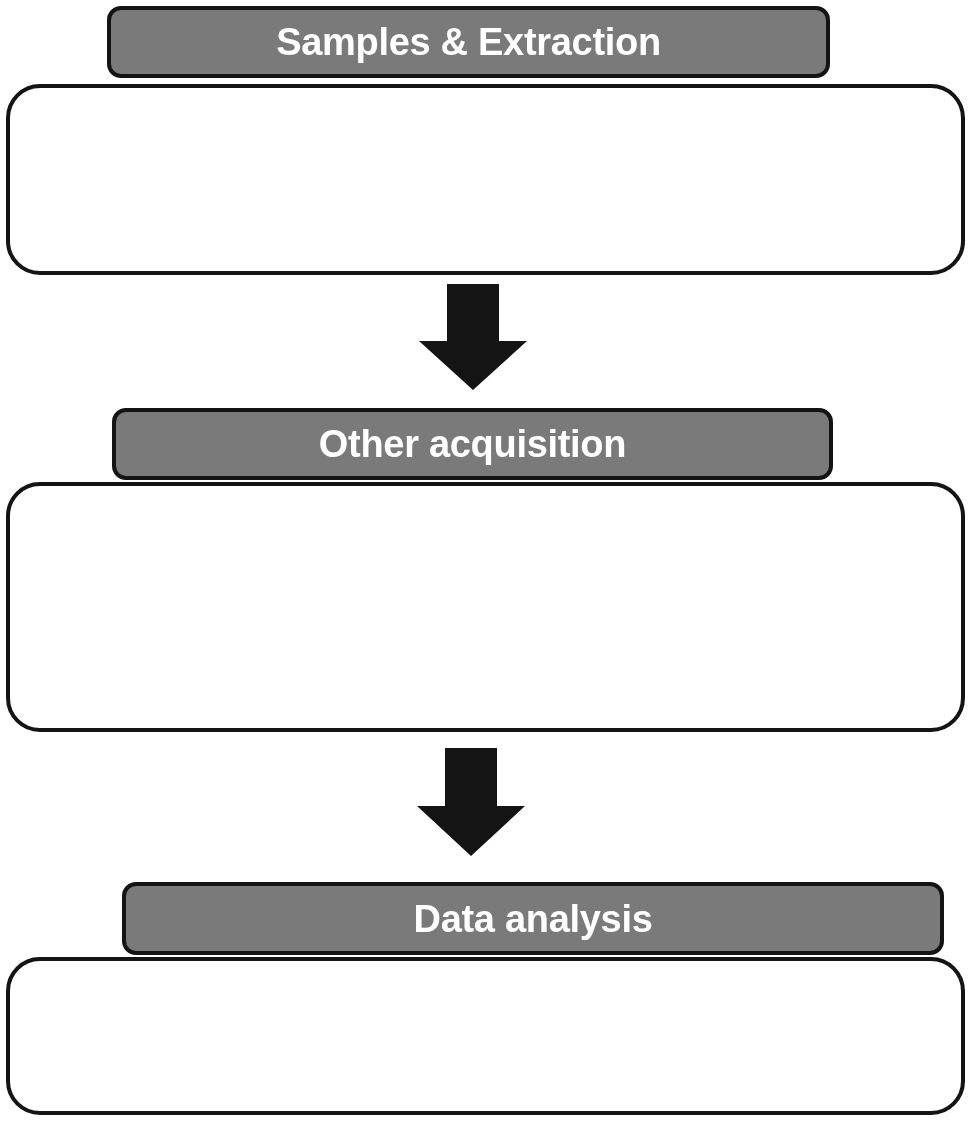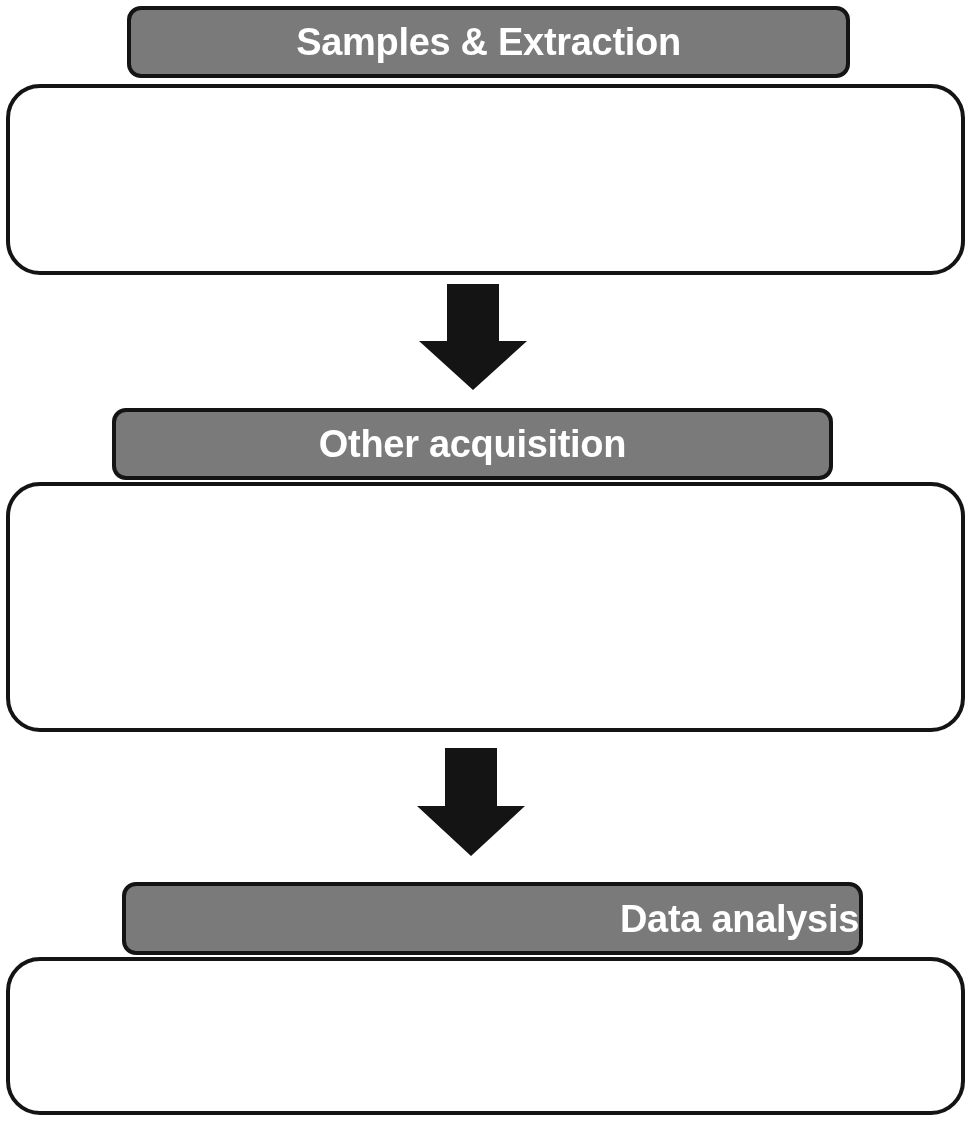--- a/index.html
+++ b/index.html
@@ -91,21 +91,21 @@
   }
   .arrow svg { display: block; }
 </style>
 </head>
 <body>
 
 <div id="canvas">
 
   <div class="content-box" style="left:6px; top:84px; width:959px; height:191px;"></div>
 
-  <div class="header-bar" style="left:107px; top:6px; width:723px; height:72px;margin-left:20px;">
+  <div class="header-bar" style="left:107px; top:6px; width:723px; height:72px;">
     <span class="header-label" style="font-size:38px;">Samples &amp; Extraction</span>
   </div>
 
   <div class="cols" style="top:92px; height:180px;">
     <div class="col" style="width:340px; padding-left:30px;">
       <div class="col-title" style="margin-bottom:9px;">Samples:</div>
       <div class="col-item">Blood</div>
       <div class="col-item">Tissue</div>
       <div class="col-item">Other biofluids</div>
     </div>
@@ -147,21 +147,21 @@
   </div>
 
   <div class="arrow" style="left:417px; top:748px; width:108px; height:108px;">
     <svg width="108" height="108" viewBox="0 0 108 108" xmlns="http://www.w3.org/2000/svg">
       <polygon points="28,0 80,0 80,58 108,58 54,108 0,58 28,58" fill="#141414"></polygon>
     </svg>
   </div>
 
   <div class="content-box" style="left:6px; top:957px; width:959px; height:158px;"></div>
 
-  <div class="header-bar" style="left:122px; top:882px; width:741px; height:73px;justify-content:flex-end;">
+  <div class="header-bar" style="left:122px; top:882px; width:822px; height:73px;">
     <span class="header-label" style="font-size:38px;">Data analysis</span>
   </div>
 
   <div class="cols" style="top:968px; height:145px;">
     <div class="col" style="width:600px;">
       <div class="col-title" style="margin-bottom:8px;">Points to consider:</div>
       <div class="col-item">In-source fragments</div>
       <div class="col-item">Interfering ions</div>
     </div>
   </div>

